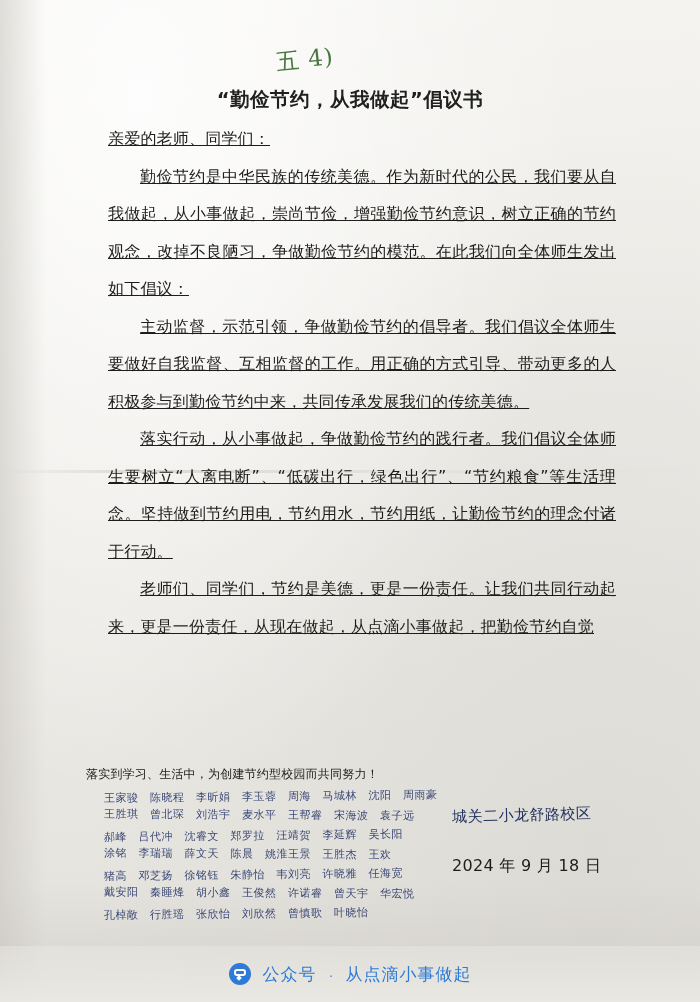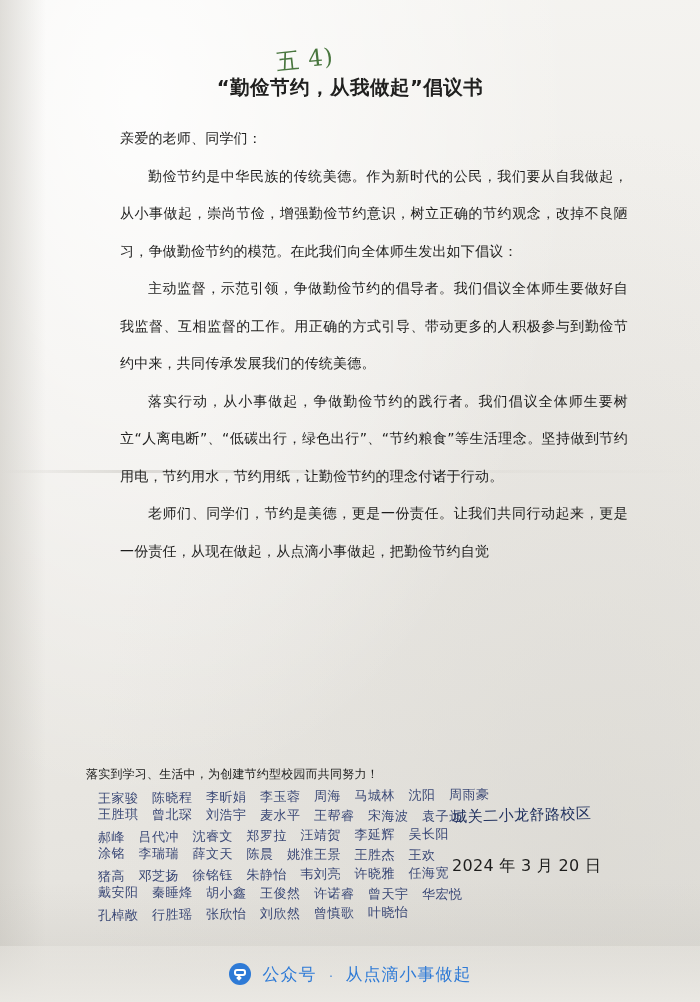--- a/index.html
+++ b/index.html
@@ -51,57 +51,58 @@
     font-family: "DejaVu Serif", serif;
     font-size: 23px;
     color: #3a6b2f;
     letter-spacing: 1px;
     transform: rotate(-6deg);
     opacity: 0.92;
   }
 
   .title {
     position: absolute;
-    left: 0; top: 74px;
+    left: 0; top: 86px;
     width: 700px;
     text-align: center;
     font-family: "DejaVu Sans", sans-serif;
     font-weight: bold;
     font-size: 19.5px;
     color: #20201f;
     letter-spacing: 0.5px;
   }
 
   .body-text {
     position: absolute;
-    left: 120px;
+    left: 108px;
     top: 120px;
     width: 508px;
     font-family: "DejaVu Sans", sans-serif;
-    font-size: 14px;
+    font-size: 16px;
     line-height: 37.5px;
     color: #1d1d1c;
     text-align: justify;
     letter-spacing: 0.2px;
+    text-decoration: underline;
   }
   .body-text p {
     margin: 0 0 0 0;
   }
   .indent {
     text-indent: 2em;
   }
 
   
   .signatures {
     position: absolute;
-    left: 98px;
+    left: 104px;
     top: 786px;
     width: 520px;
     font-family: "DejaVu Serif", serif;
-    font-size: 13px;
+    font-size: 11px;
     line-height: 19.5px;
     color: #2d3c6e;
     letter-spacing: 0.5px;
     opacity: 0.93;
   }
   .signatures .srow {
     white-space: nowrap;
     overflow: hidden;
   }
   .signatures .srow:nth-child(odd) { transform: rotate(-0.6deg); }
@@ -214,21 +215,21 @@
     <div class="srow">王家骏　陈晓程　李昕娟　李玉蓉　周海　马城林　沈阳　周雨豪</div>
     <div class="srow">王胜琪　曾北琛　刘浩宇　麦水平　王帮睿　宋海波　袁子远</div>
     <div class="srow">郝峰　吕代冲　沈睿文　郑罗拉　汪靖贺　李延辉　吴长阳</div>
     <div class="srow">涂铭　李瑞瑞　薛文天　陈晨　姚淮王景　王胜杰　王欢</div>
     <div class="srow">猪高　邓芝扬　徐铭钰　朱静怡　韦刘亮　许晓雅　任海宽</div>
     <div class="srow">戴安阳　秦睡烽　胡小鑫　王俊然　许诺睿　曾天宇　华宏悦</div>
     <div class="srow">孔棹敞　行胜瑶　张欣怡　刘欣然　曾慎歌　叶晓怡</div>
   </div>
 
   <div class="pen-note">城关二小龙舒路校区</div>
-  <div class="date">2024 年 3 月 20 日</div>
+  <div class="date">2024 年 9 月 18 日</div>
 
   <div class="footer">
     <div class="wm-icon"></div>
     <span class="wm-text">公众号</span>
     <span class="wm-sep">·</span>
     <span class="wm-text">从点滴小事做起</span>
   </div>
 </div>
 
 </body></html>

